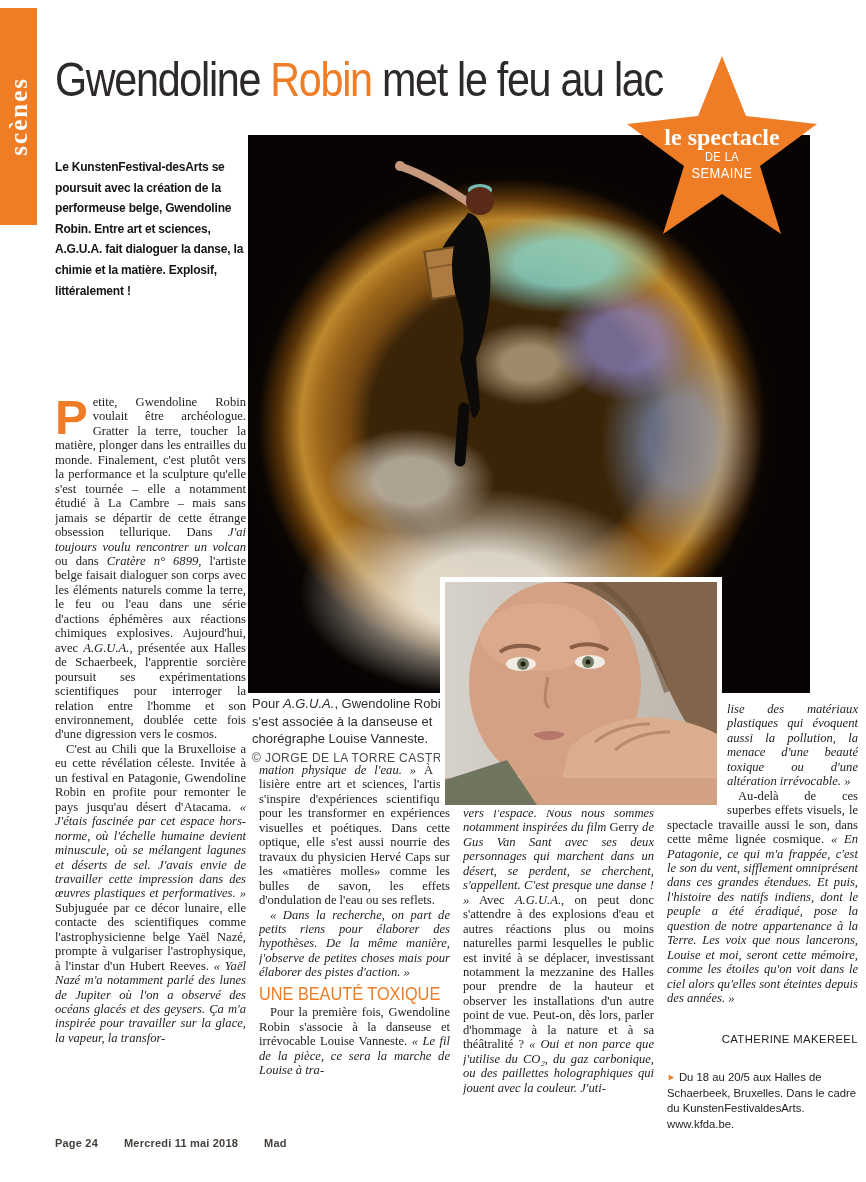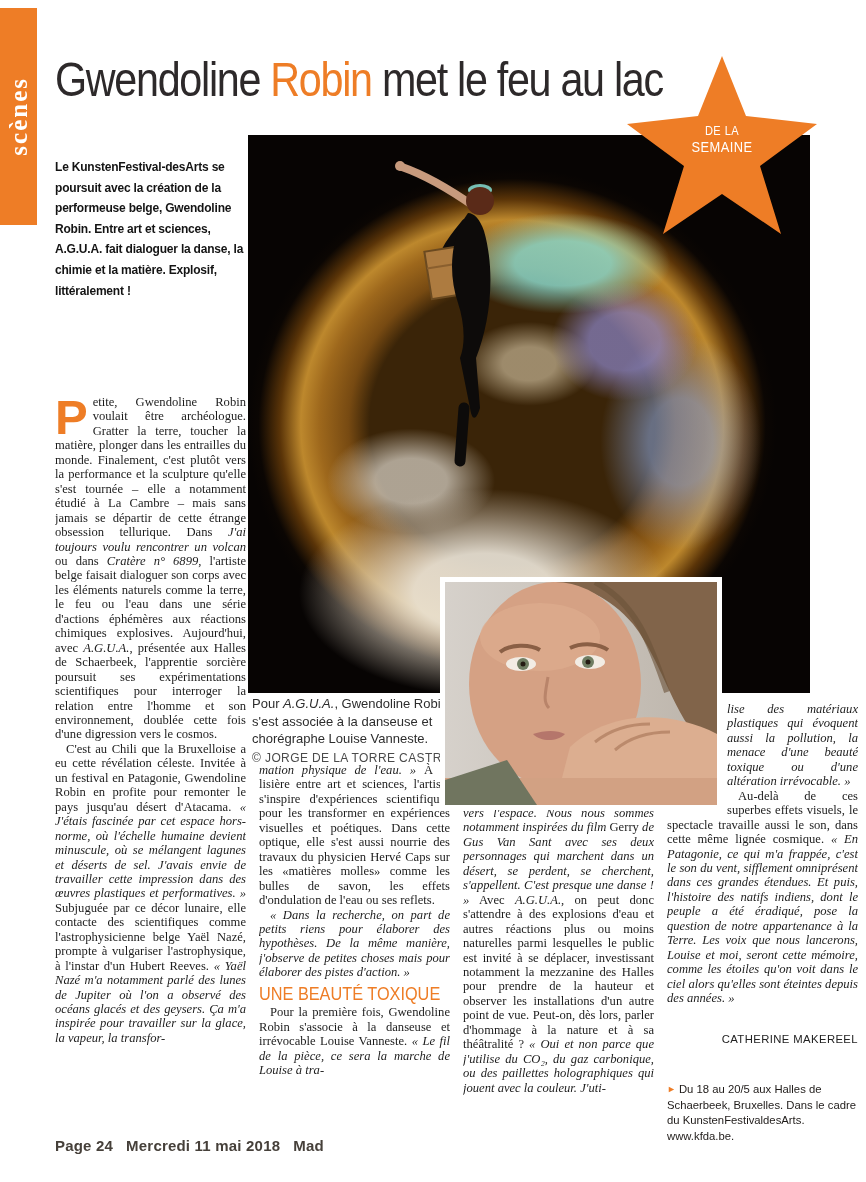--- a/index.html
+++ b/index.html
@@ -112,30 +112,30 @@
     color:var(--orange); font-size:18.5px; margin:7px 0 4px;
     transform:scaleX(.88); transform-origin:0 50%; white-space:nowrap;
   }
 
   .byline{
     text-align:right; font-family:"Liberation Sans",sans-serif;
     font-size:11.3px; letter-spacing:.4px; color:#222; margin-top:26px;
   }
 
   .note{
-    margin-top:36px; font-family:"Liberation Sans",sans-serif;
+    margin-top:24px; font-family:"Liberation Sans",sans-serif;
     font-size:11.3px; line-height:15.2px; text-align:left; color:#1f1b19;
   }
   .note .arrow{ color:var(--orange); font-size:9px; margin-right:3px; position:relative; top:-1px; }
 
   
   .footer{
-    position:absolute; left:55px; top:1137px; display:flex; gap:13px;
+    position:absolute; left:55px; top:1137px; display:flex; gap:26px;
     font-family:"Liberation Sans",sans-serif; font-weight:700;
-    font-size:15px; color:#46403a; letter-spacing:.2px;
+    font-size:11px; color:#46403a; letter-spacing:.2px;
   }
 </style>
 </head>
 <body>
 
 <div class="page">
 
   <div class="section-tab">
     <span>scènes</span>
   </div>
@@ -160,20 +160,21 @@
       <path d="M88,60 C70,85 68,120 78,150 C84,168 86,190 80,205 L90,255 C92,268 96,268 100,255 L96,205 C110,170 116,120 104,78 C100,66 94,60 88,60 Z" fill="#0d0b0a"></path>
       <path d="M84,255 L80,308" stroke="#0d0b0a" stroke-width="11" stroke-linecap="round"></path>
     </svg>
   </div>
 
   <div class="star-badge">
     <svg viewBox="0 0 190 180" width="190" height="180">
       <polygon points="95,0 119,60 190,68 133,110 154,178 95,138 36,178 57,110 0,68 71,60" fill="#ee7d26"></polygon>
     </svg>
     <div class="star-text">
+      <div class="l1">le spectacle</div>
       <div class="l2">DE LA</div>
       <div class="l3">SEMAINE</div>
     </div>
   </div>
 
   <div class="photo-portrait">
     <svg viewBox="0 0 272 223" preserveAspectRatio="none">
       <defs>
         <linearGradient id="pbg" x1="0" y1="0" x2="1" y2="0">
           <stop offset="0" stop-color="#d6d1cb"></stop>

